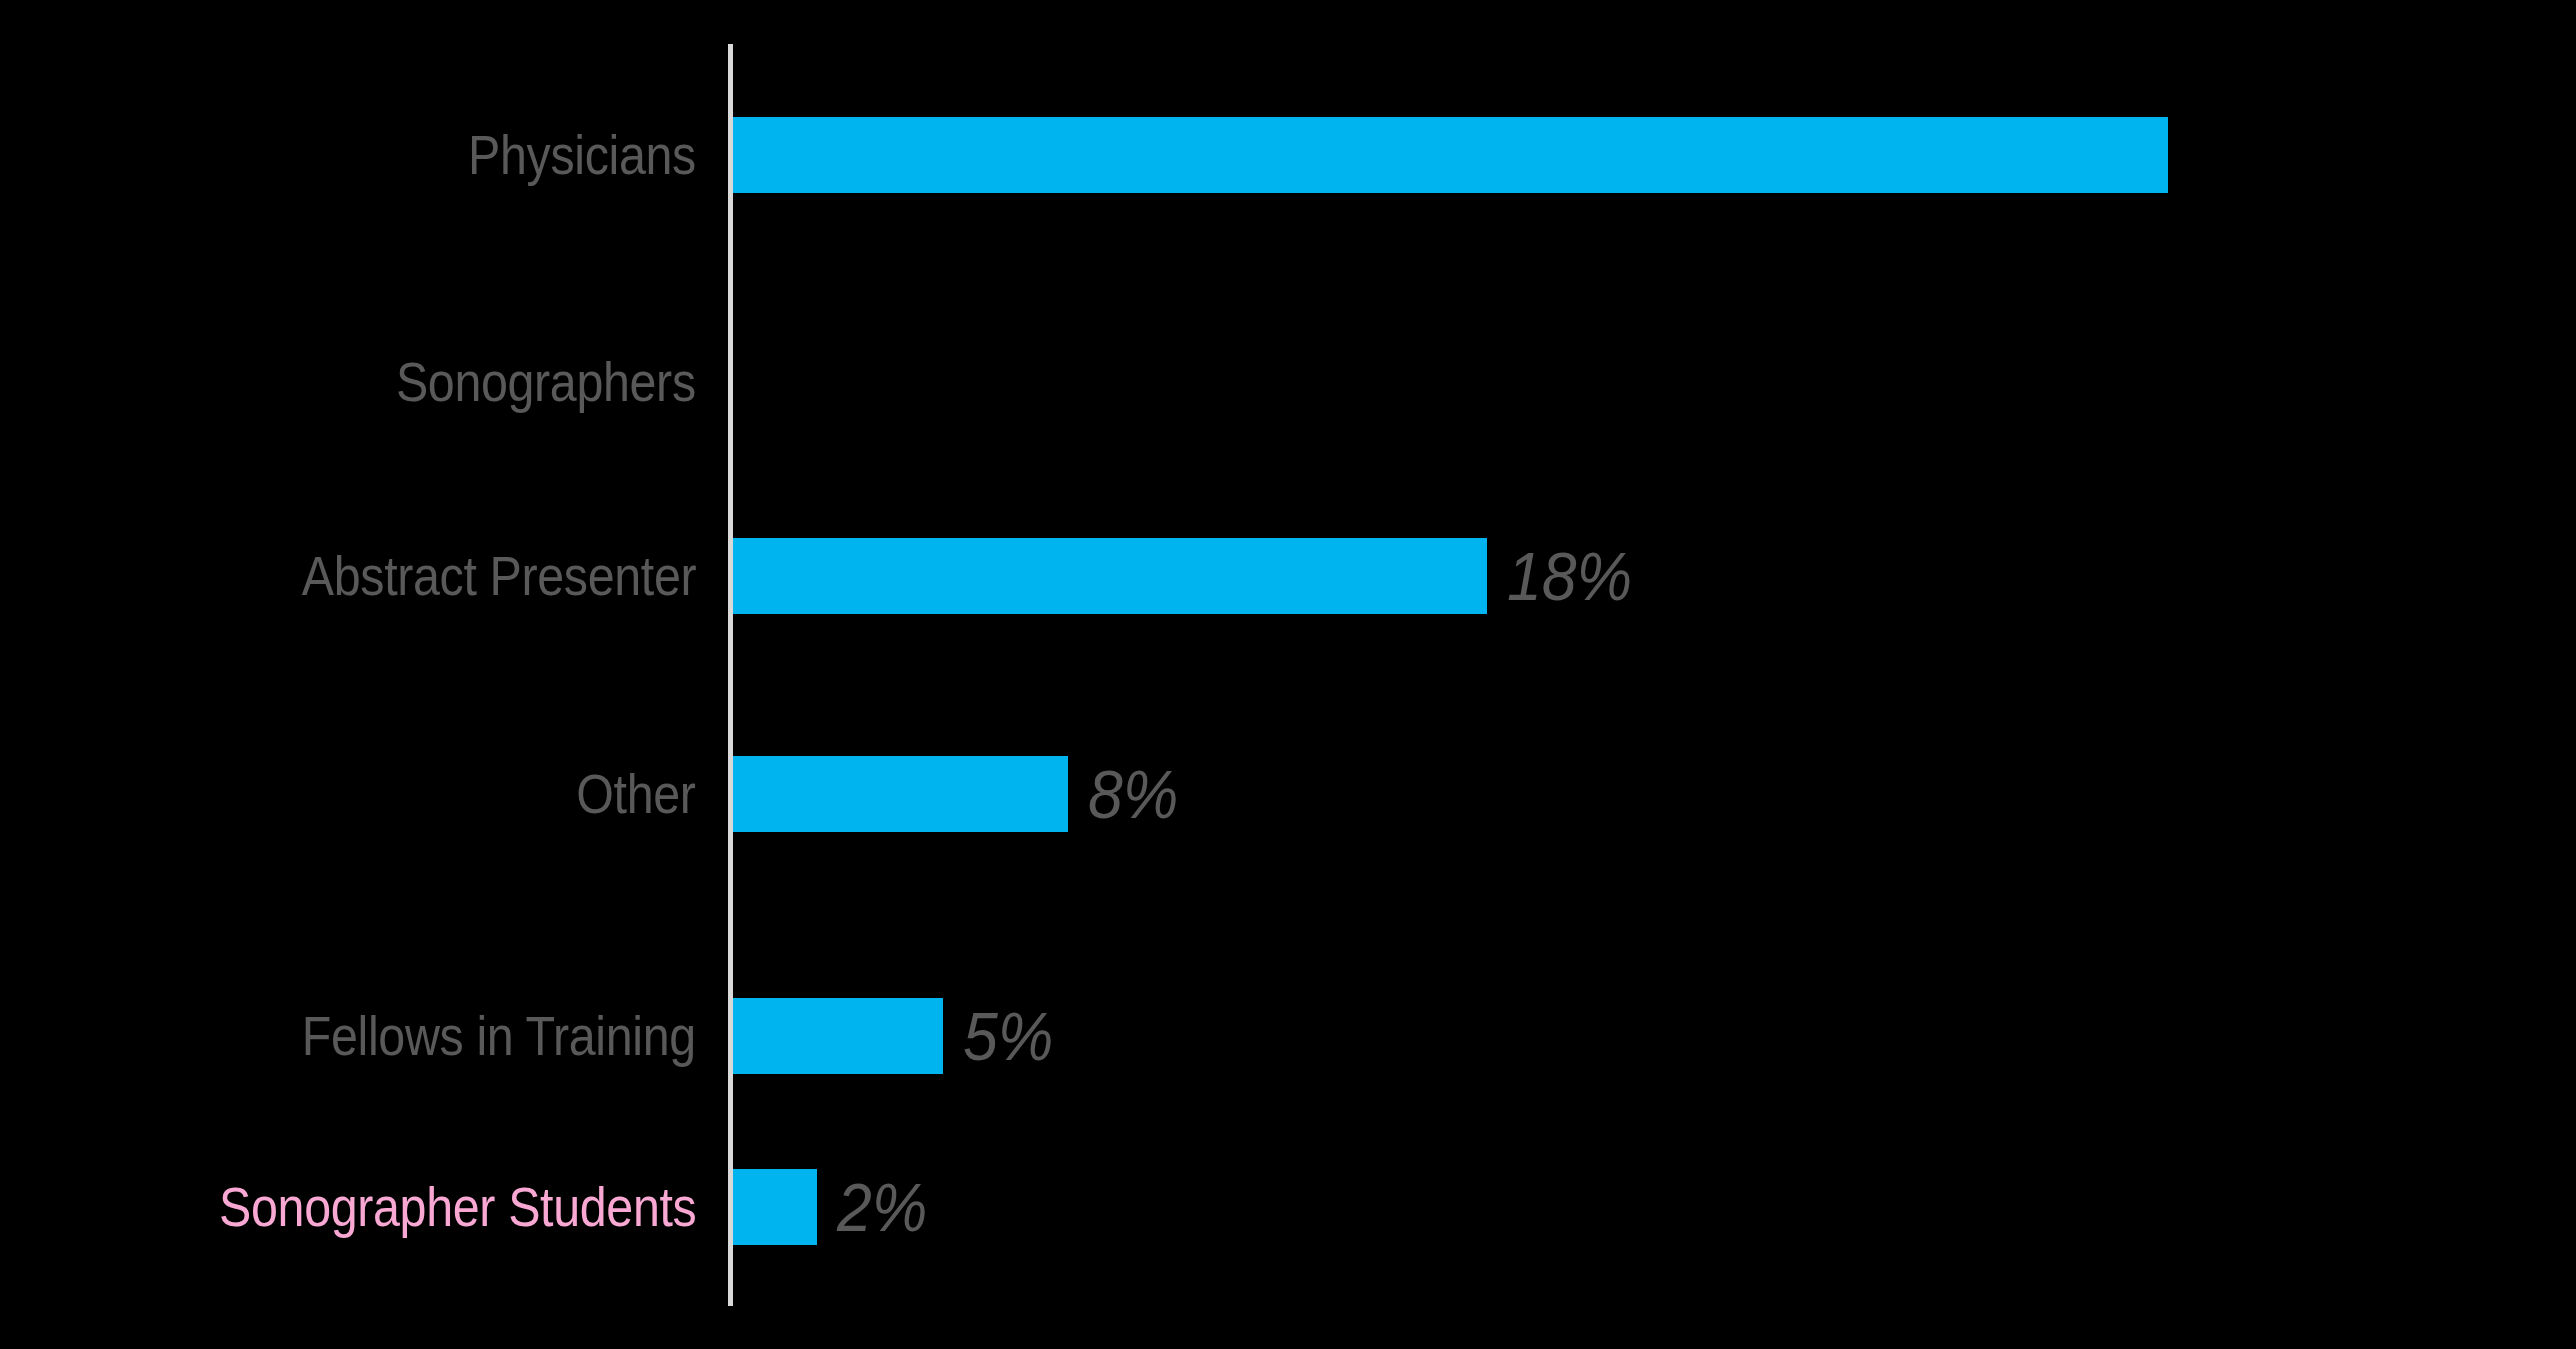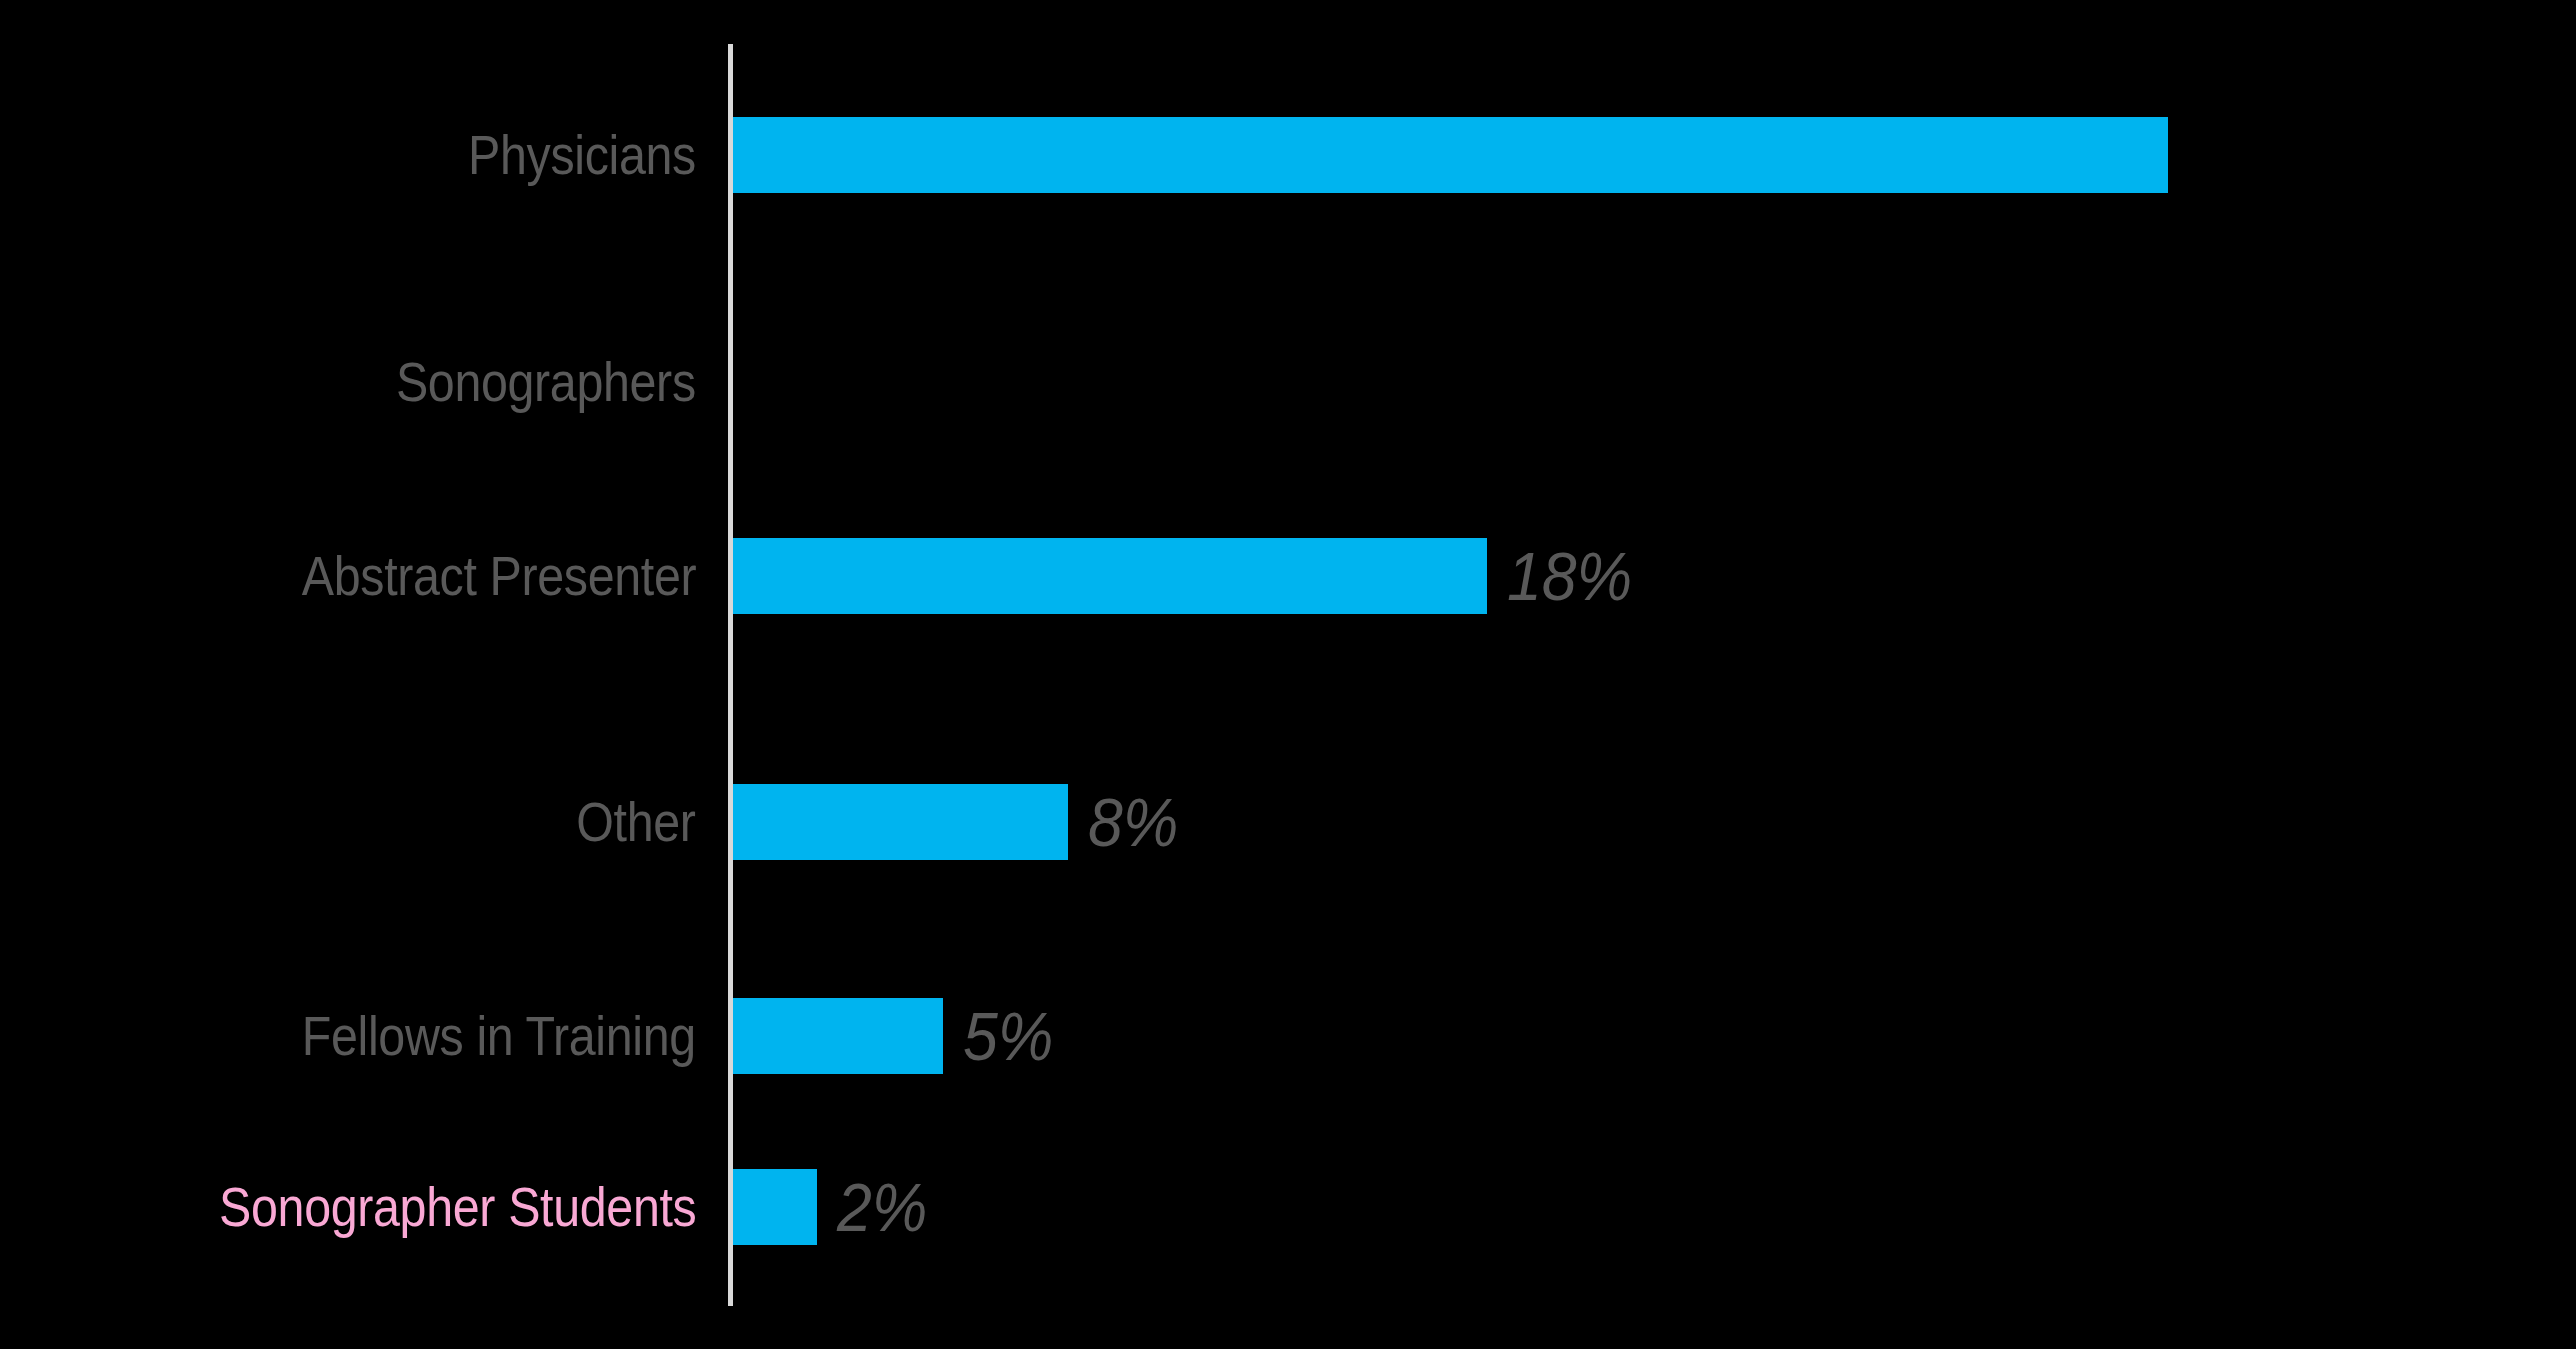--- a/index.html
+++ b/index.html
@@ -119,21 +119,21 @@
     </div>
 
     <div class="bar-row" style="top:538px;">
       <div class="cat-label" style="color: rgb(89, 89, 89);"><span>Abstract Presenter</span></div>
       <div class="bar-track">
         <div class="bar-fill" style="width: 754px; background: rgb(0, 180, 239);"></div>
         <div class="bar-value" style="left: 754px; color: rgb(89, 89, 89);"><span>18%</span></div>
       </div>
     </div>
 
-    <div class="bar-row" style="top:784px;">
+    <div class="bar-row" style="top:756px;">
       <div class="cat-label" style="color: rgb(89, 89, 89);"><span>Other</span></div>
       <div class="bar-track">
         <div class="bar-fill" style="width: 335px; background: rgb(0, 180, 239);"></div>
         <div class="bar-value" style="left: 335px; color: rgb(89, 89, 89);"><span>8%</span></div>
       </div>
     </div>
 
     <div class="bar-row" style="top:998px;">
       <div class="cat-label" style="color: rgb(89, 89, 89);"><span>Fellows in Training</span></div>
       <div class="bar-track">

